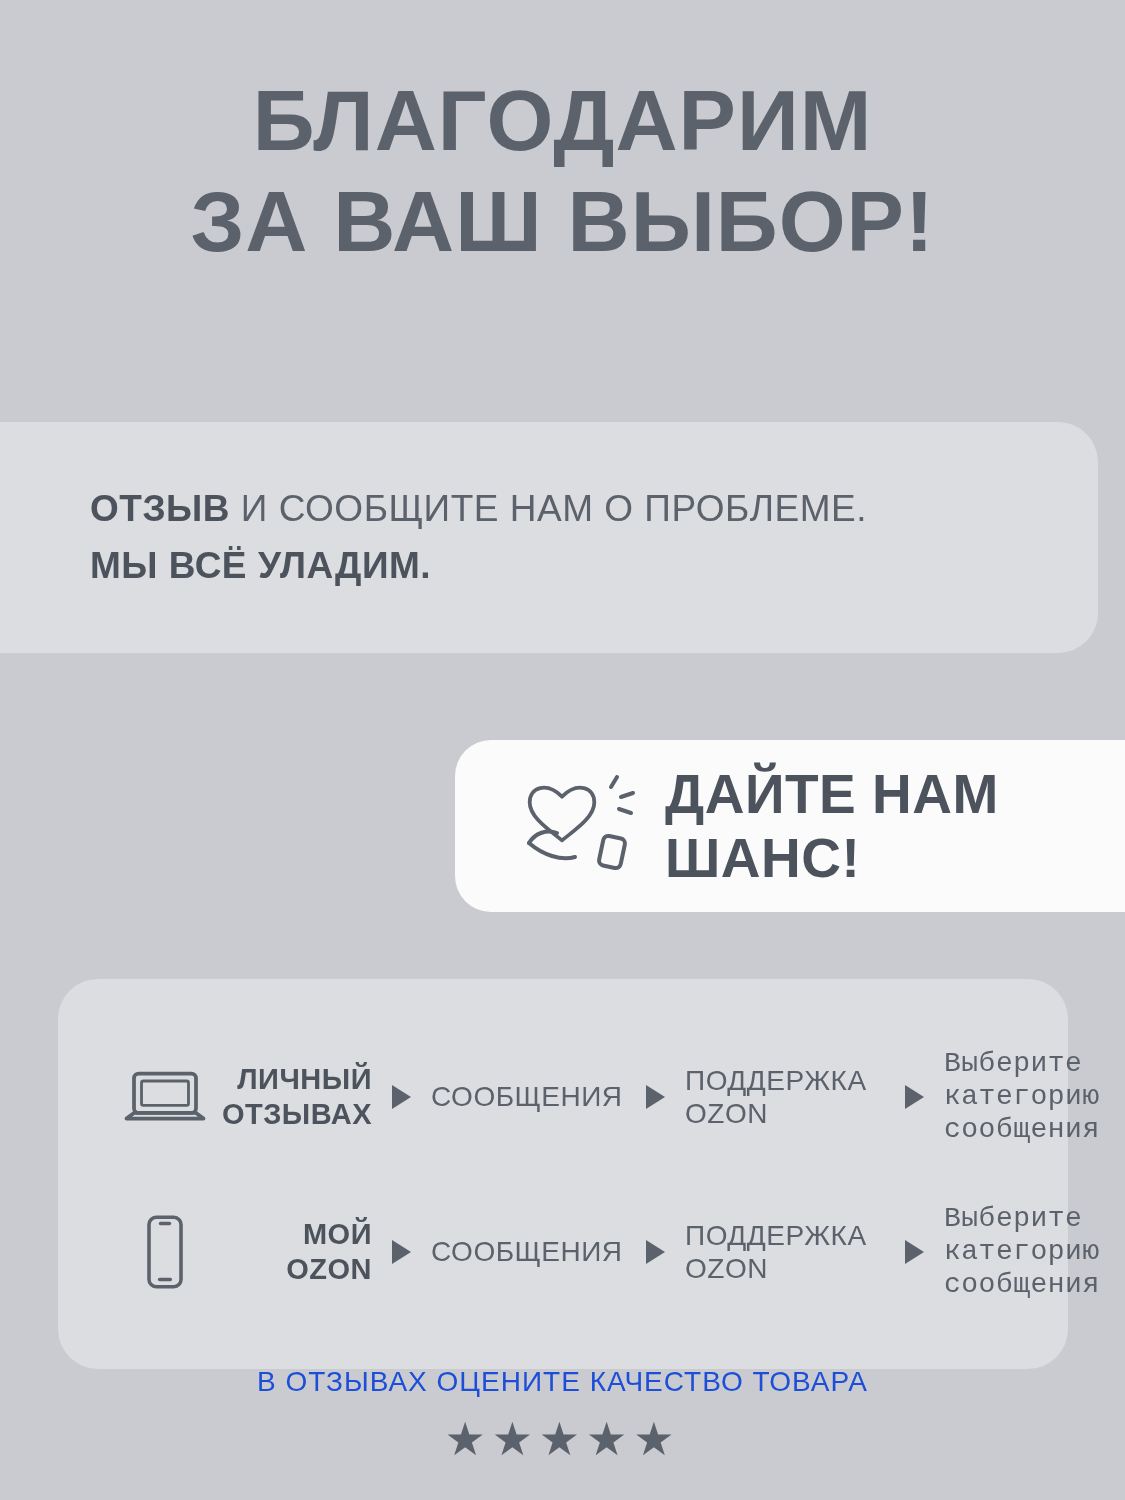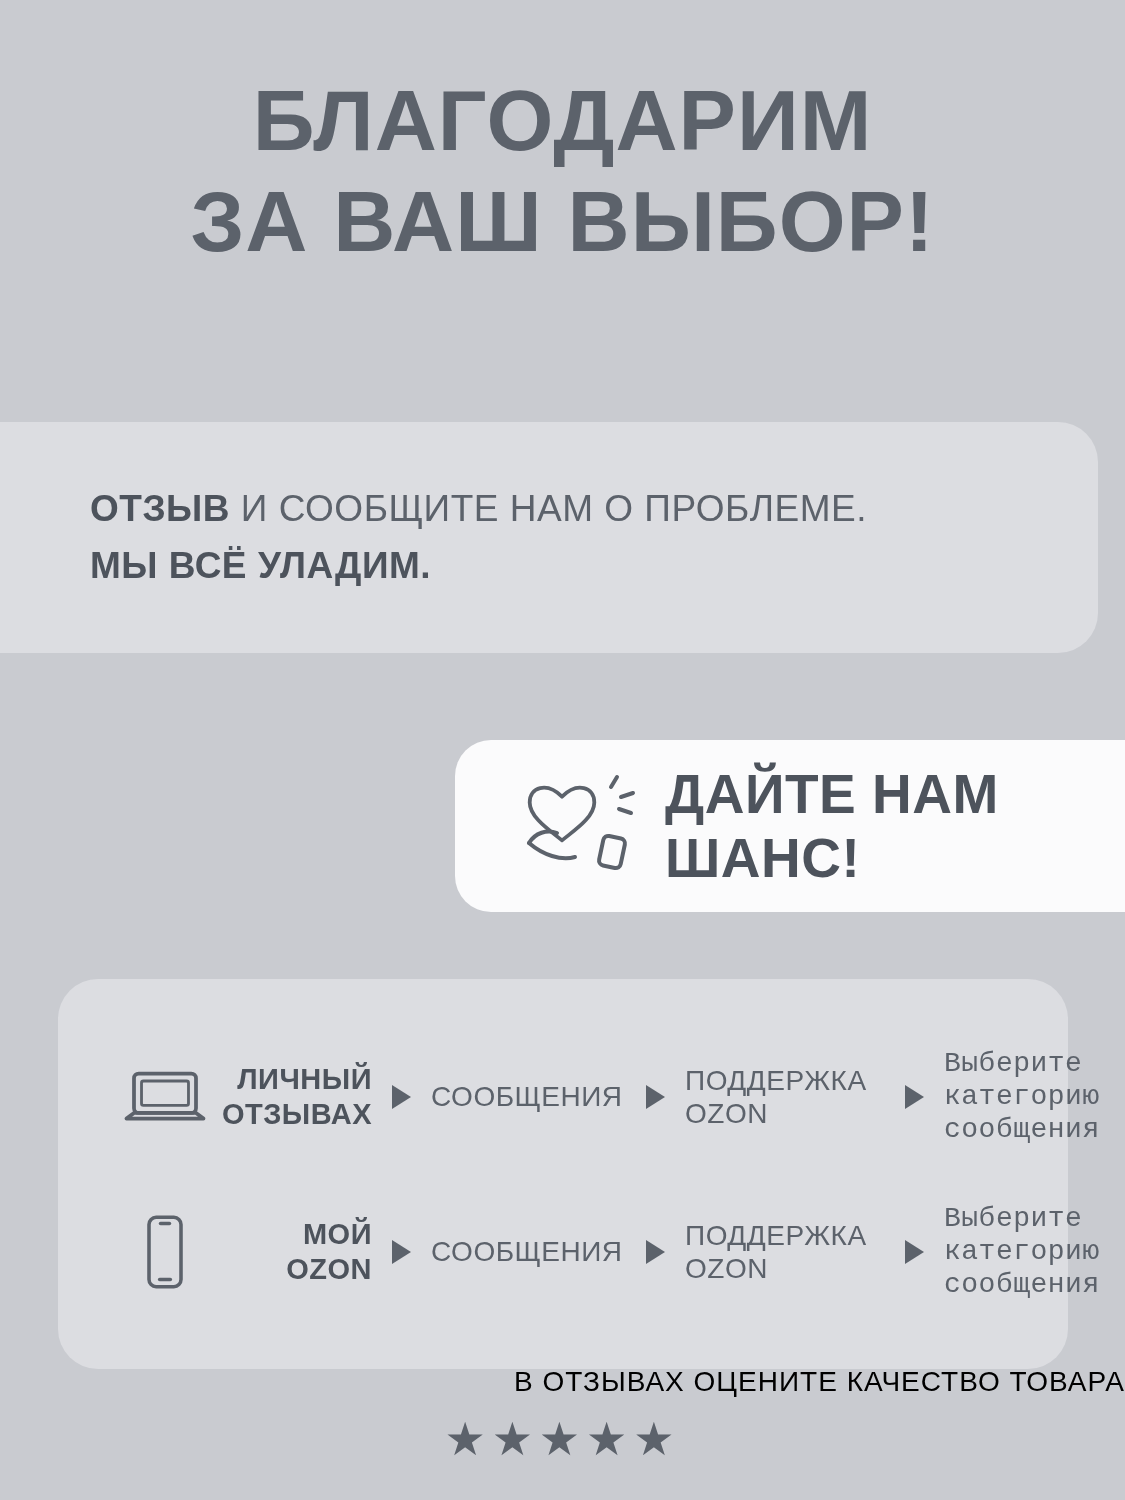--- a/index.html
+++ b/index.html
@@ -141,22 +141,21 @@
   .footer {
     position: absolute;
     left: 0;
     top: 1366px;
     width: 1125px;
     text-align: center;
   }
   .footer-text {
     font-size: 28px;
     letter-spacing: 1px;
-    color: #000000;
-    text-align: right;
+    color: #1d4ed8;
   }
   .stars {
     margin-top: 14px;
     font-size: 46px;
     letter-spacing: 6px;
     color: #5c626b;
   }
 </style>
 </head>
 <body>

